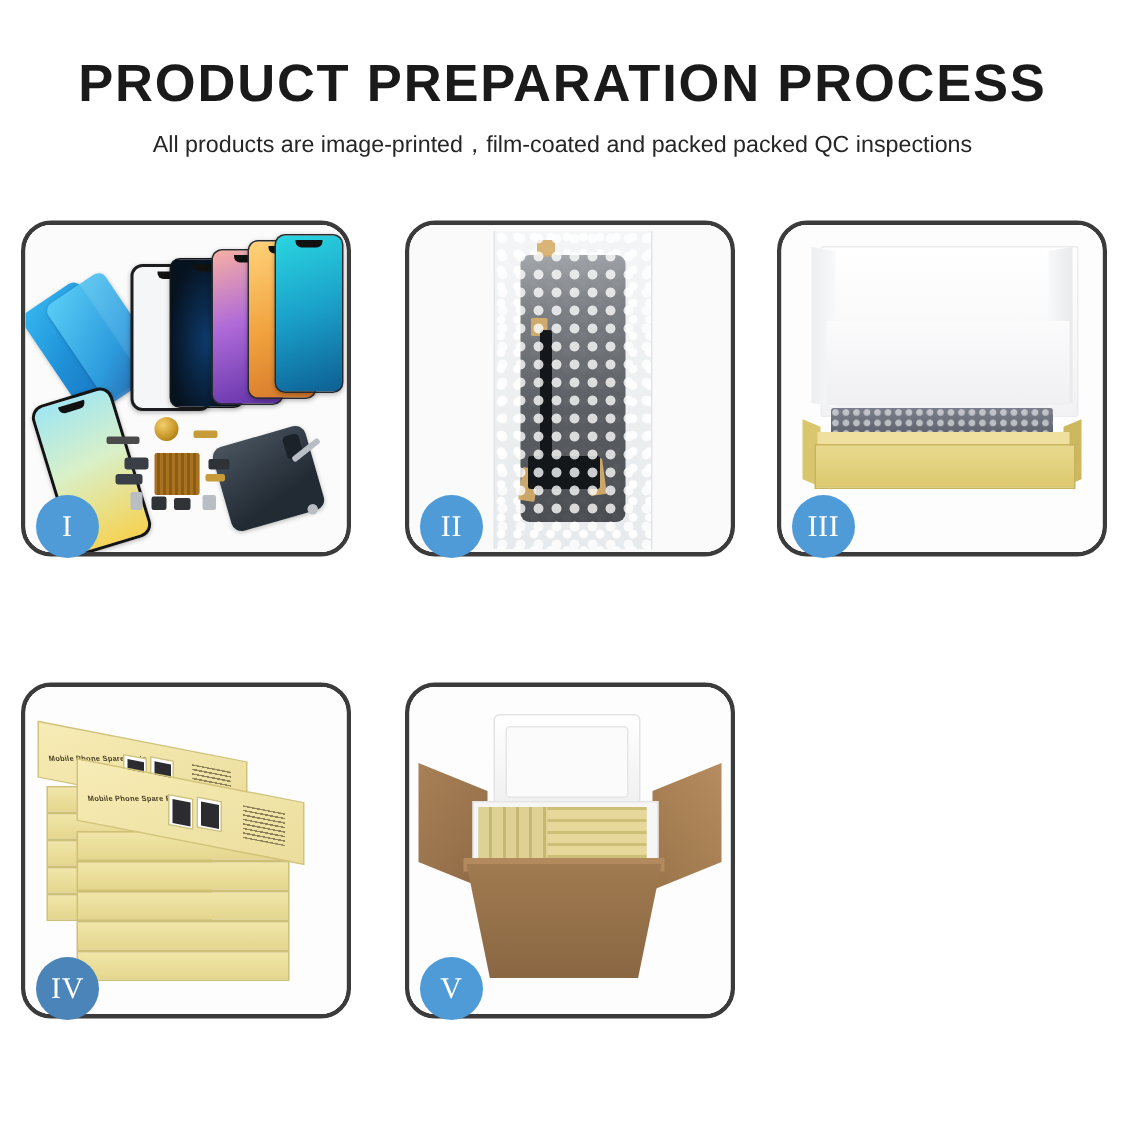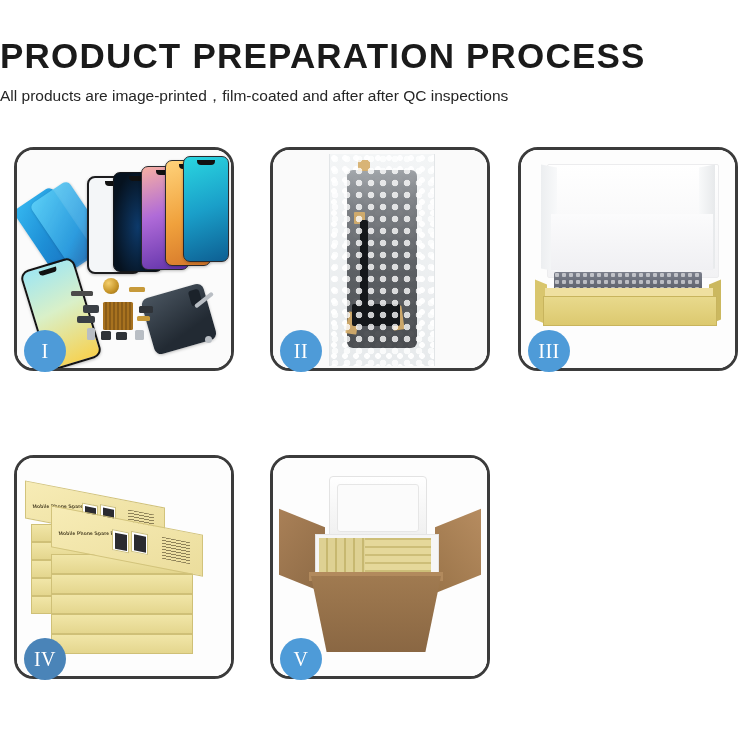--- a/index.html
+++ b/index.html
@@ -14,21 +14,21 @@
     background: #ffffff;
     overflow: hidden;
     font-family: "Liberation Sans", sans-serif;
   }
 
   
   .header {
     position: absolute;
     left: 0; right: 0;
     top: 38px;
-    text-align: left;
+    text-align: center;
   }
   .title {
     font-family: "Liberation Sans", sans-serif;
     font-size: 35px;
     font-weight: 700;
     letter-spacing: 1.2px;
     color: #1a1a1a;
     line-height: 1.05;
     margin: 0;
     white-space: nowrap;
@@ -411,21 +411,21 @@
     border-radius: 1px;
   }
 </style>
 </head>
 <body>
 
 <div class="page">
 
   <div class="header">
     <h1 class="title">PRODUCT PREPARATION PROCESS</h1>
-    <p class="subtitle">All products are image-printed，film-coated and after after QC inspections</p>
+    <p class="subtitle">All products are image-printed，film-coated and packed packed QC inspections</p>
   </div>
 
   <div class="grid">
 
     <div class="panel c1 r1">
       <div class="clip">
         <div class="p1-bg"></div>
 
         <div class="ph blue-film"></div>
         <div class="ph blue-film2"></div>

